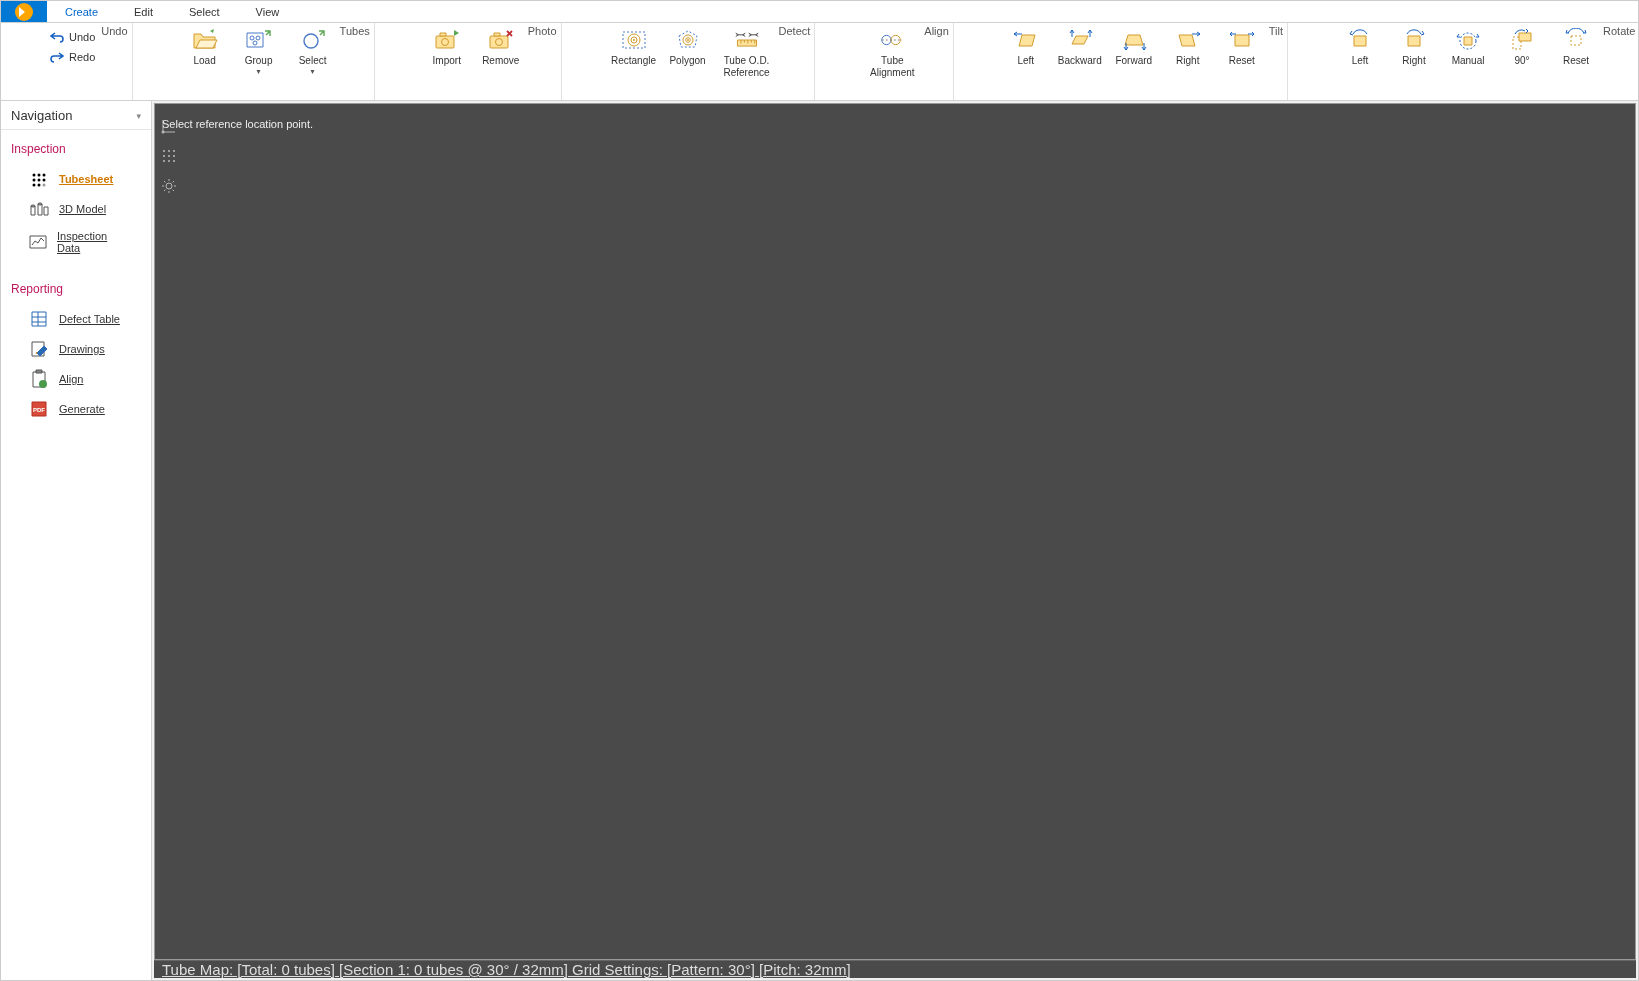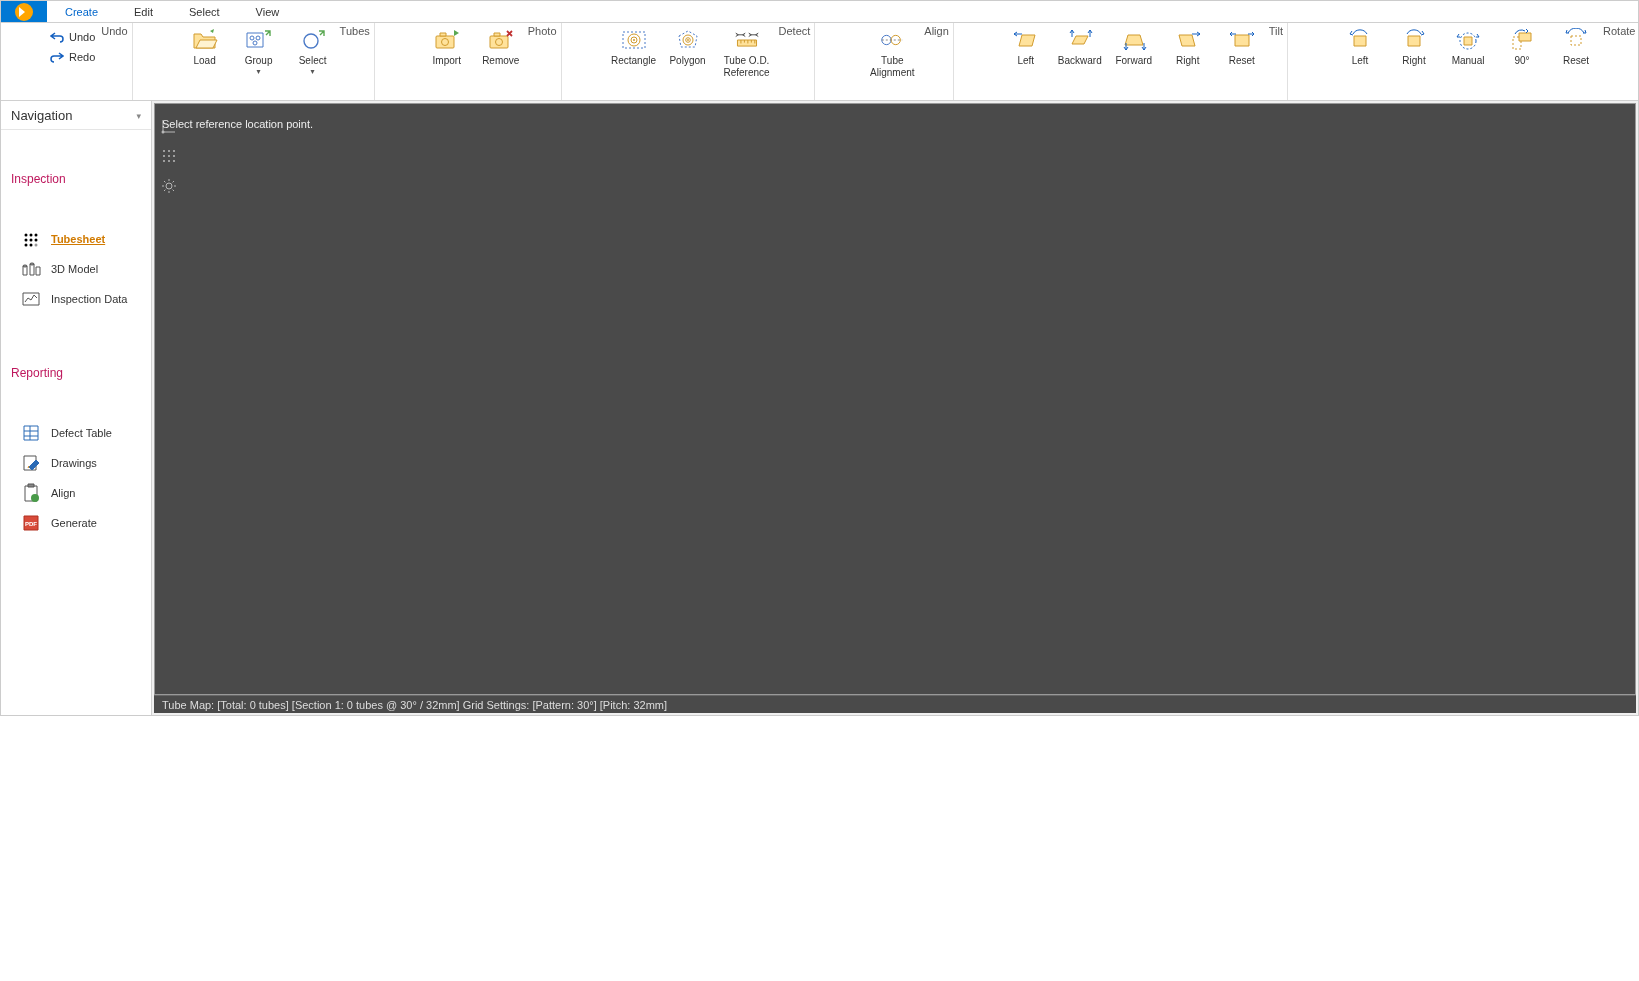--- a/index.html
+++ b/index.html
@@ -1,18 +1,18 @@
 <!DOCTYPE html>
 <html><head>
 <meta charset="utf-8">
 <style>
 * { box-sizing: border-box; margin: 0; padding: 0; }
 body { font-family: "Segoe UI", Tahoma, sans-serif; font-size: 11px; color: #333; background: #fff; overflow: hidden; }
 
-.app { width: 1639px; height: 716px; display: flex; flex-direction: column; border: 1px solid #ccc; }
+.app { width: 1639px; height: 981px; display: flex; flex-direction: column; border: 1px solid #ccc; }
 
 
 .menubar { height: 22px; display: flex; align-items: stretch; border-bottom: 1px solid #d0d0d0; background: #fff; }
 .app-logo { width: 46px; background: #0078d4; display: flex; align-items: center; justify-content: center; }
 .app-logo-inner { width: 18px; height: 18px; background: #ffa500; border-radius: 50%; position: relative; }
 .app-logo-inner::after { content: ""; position: absolute; left: 4px; top: 4px; border-left: 6px solid #fff; border-top: 5px solid transparent; border-bottom: 5px solid transparent; }
 .menu-item { padding: 0 18px; display: flex; align-items: center; cursor: pointer; }
 .menu-item.active { color: #0066cc; }
 
 
@@ -27,35 +27,35 @@
 .ribbon-small-col { display: flex; flex-direction: column; gap: 6px; padding: 4px 6px 0 4px; }
 .ribbon-btn-sm { display: flex; align-items: center; gap: 5px; cursor: pointer; font-size: 11px; }
 .ribbon-btn-sm .ic { width: 14px; height: 14px; display: flex; align-items: center; justify-content: center; }
 
 
 svg { display: block; }
 
 
 .main { flex: 1; display: flex; min-height: 0; }
 
-.sidebar { width: 151px; border-right: 1px solid #d0d0d0; background: #fff; display: flex; flex-direction: column; gap: 30px; }
+.sidebar { width: 151px; border-right: 1px solid #d0d0d0; background: #fff; display: flex; flex-direction: column; }
 .sidebar-title { padding: 7px 10px 6px; font-size: 13px; color: #333; border-bottom: 1px solid #e5e5e5; display: flex; justify-content: space-between; align-items: center; }
 .pin { font-size: 9px; color: #888; }
 .side-section { padding: 12px 10px 4px; font-size: 12px; color: #be185d; }
-.side-items { padding: 4px 8px 10px; }
+.side-items { padding: 4px 16px 10px; text-decoration: underline; }
 .side-item { display: flex; align-items: center; gap: 10px; padding: 6px 10px 6px 12px; cursor: pointer; font-size: 11px; color: #333; }
 .side-item .ic { width: 20px; height: 18px; display: flex; align-items: center; justify-content: center; color: #555; }
 .side-item.active span.txt { color: #d17a00; text-decoration: underline; font-weight: 600; }
 
 .canvas-wrap { flex: 1; position: relative; background: #f0f0f0; display: flex; flex-direction: column; padding: 2px; }
 .canvas { flex: 1; background: #4a4a4a; position: relative; border: 1px solid #999; }
 .canvas-hint { position: absolute; top: 14px; left: 7px; color: #eee; font-size: 11px; }
 .canvas-tools { position: absolute; top: 14px; left: 6px; display: flex; flex-direction: column; gap: 14px; }
 .ctool { width: 16px; height: 16px; opacity: 0.85; display: flex; align-items: center; justify-content: center; color: #ccc; cursor: pointer; }
-.statusbar { height: 18px; display: flex; align-items: center; padding: 0 8px; color: #ddd; font-size: 11px; background: #4a4a4a; border-top: 1px solid #666; }
+.statusbar { height: 18px; display: flex; align-items: center; padding: 0 8px; color: #ddd; font-size: 15px; background: #4a4a4a; border-top: 1px solid #666; text-decoration: underline; }
 
 
 .ic svg * { vector-effect: non-scaling-stroke; }
 </style>
 </head>
 <body>
 
 <div class="app">
 
   <div class="menubar">

